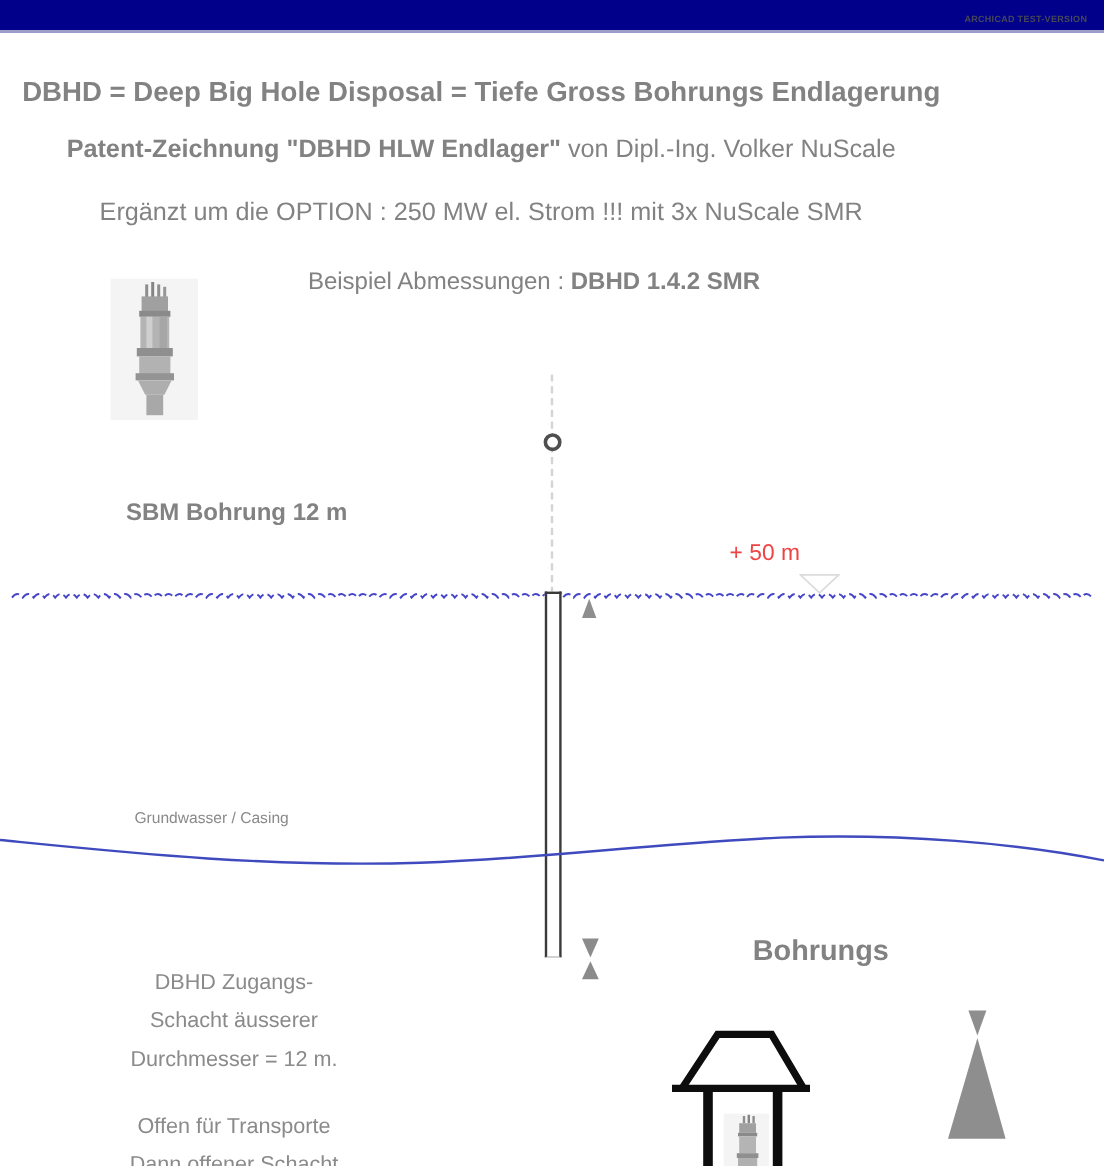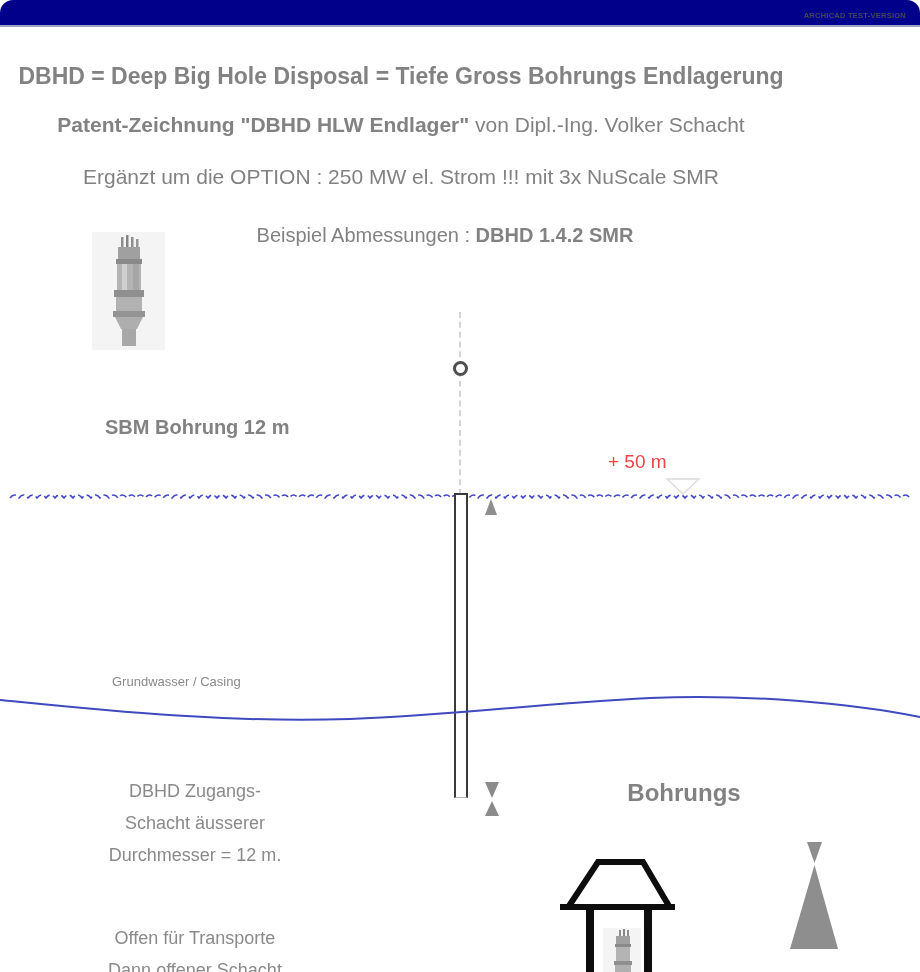--- a/index.html
+++ b/index.html
@@ -1,19 +1,18 @@
 <!DOCTYPE html>
 <html style="--header-bar: #00008b; --header-border: #9e9ec6; --watermark-text: #474758; --text-gray: #828282; --wave-blue: #4545c9; --water-blue: #3e4abe; --line-dark: #3a3a3a; --marker-gray: #8e8e8e; --outline-black: #0d0d0d;"><head>
 <meta charset="utf-8">
 <style>
   html,body{margin:0;padding:0;background:#fff;}
   #page{
     position:relative;width:920px;height:972px;overflow:hidden;background:#fff;
     font-family:"Liberation Sans",sans-serif;
-    border-radius:13px;
   }
   .abs{position:absolute;}
   
   #header-bar{
     left:0;top:0;width:920px;height:25px;
     background:var(--header-bar,#00008b);
     border-bottom:2px solid var(--header-border,#9e9ec6);
   }
   #watermark{
     right:14px;top:11px;
@@ -41,36 +40,36 @@
   #borehole{
     left:454px;top:493px;width:14px;height:305px;box-sizing:border-box;
     border-left:2.5px solid var(--line-dark,#3a3a3a);
     border-right:2.5px solid var(--line-dark,#3a3a3a);
     border-top:2px solid var(--line-dark,#3a3a3a);
     border-bottom:1px solid #b5b5b5;
     background:#fff;
   }
   
   .shaft-text{left:85px;width:220px;text-align:center;font-size:18px;line-height:32px;color:#8a8a8a;}
-  #shaft-text-1{top:775px;}
+  #shaft-text-1{top:802px;}
   #shaft-text-2{top:922px;}
   svg{display:block;}
 </style>
 </head>
 <body>
 
 <div id="page">
 
   <div id="header-bar" class="abs">
     <div id="watermark" class="abs">ARCHICAD TEST-VERSION</div>
   </div>
 
   <div id="title-1" class="abs title-line">DBHD = Deep Big Hole Disposal = Tiefe Gross Bohrungs Endlagerung</div>
   <div id="title-2" class="abs title-line">
-    <span class="b">Patent-Zeichnung "DBHD HLW Endlager"</span><span> von Dipl.-Ing. Volker Schacht</span>
+    <span class="b">Patent-Zeichnung "DBHD HLW Endlager"</span><span> von Dipl.-Ing. Volker NuScale</span>
   </div>
   <div id="title-3" class="abs title-line">Ergänzt um die OPTION : 250 MW el. Strom !!! mit 3x NuScale SMR</div>
   <div id="title-4" class="abs title-line">
     <span>Beispiel Abmessungen : </span><span class="b">DBHD 1.4.2 SMR</span>
   </div>
 
   <svg class="abs" style="left:92px;top:232px;" width="73" height="118" viewBox="0 0 73 118">
     <rect width="73" height="118" fill="#f4f4f4"></rect>
     <rect x="29" y="5" width="2.5" height="11" fill="#8e8e8e"></rect>
     <rect x="34" y="3" width="2.5" height="13" fill="#848484"></rect>

